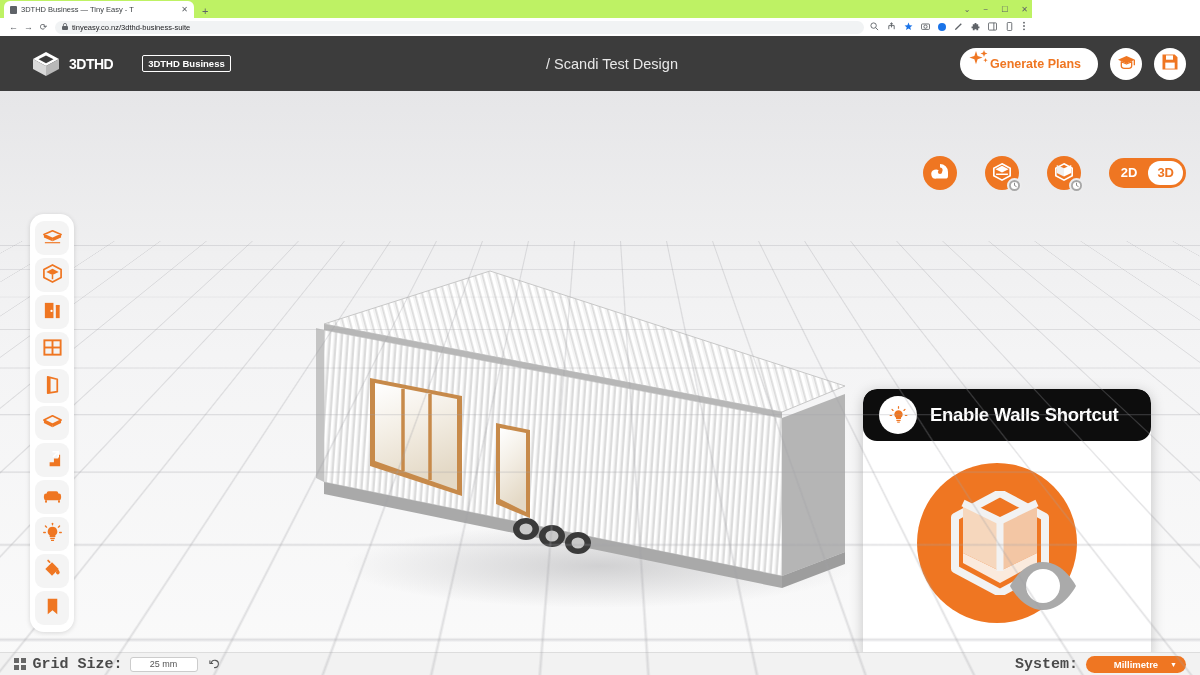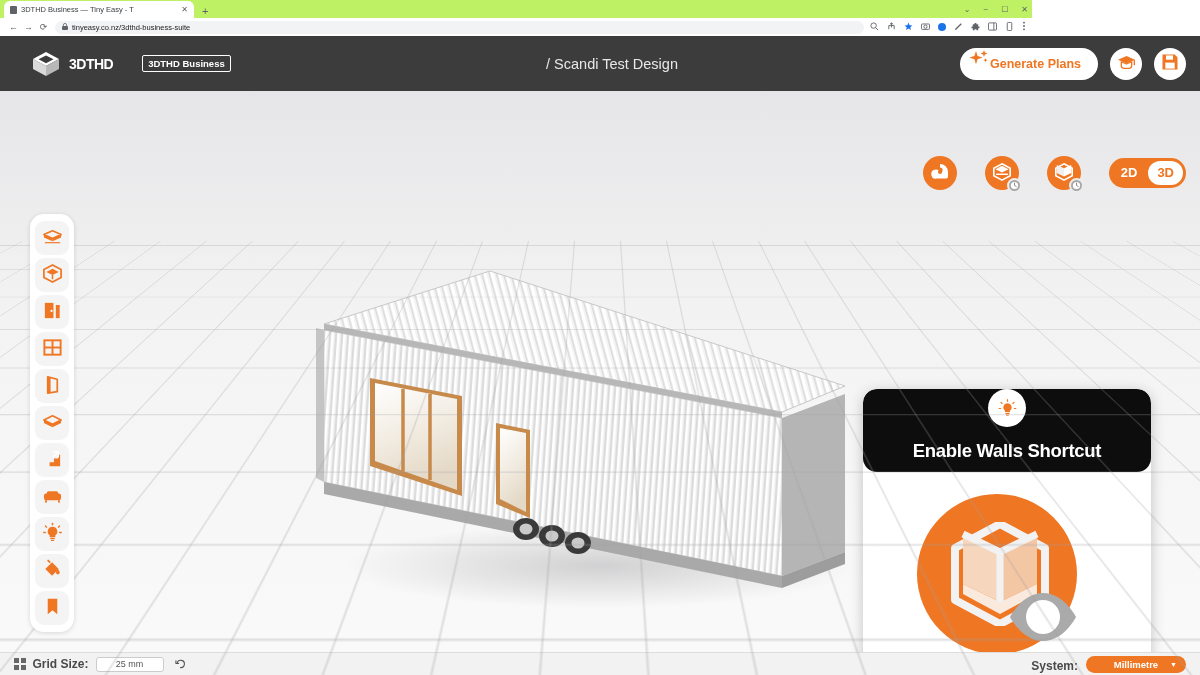--- a/index.html
+++ b/index.html
@@ -128,22 +128,22 @@
     cursor: pointer; border: none;
   }
 
   
   .tipcard {
     position: absolute; left: 863px; top: 298px;
     width: 288px; background: #ffffff; border-radius: 14px;
     box-shadow: 0 3px 14px rgba(0,0,0,.22); overflow: hidden;
   }
   .tiphead {
-    background: #0d0d0d; height: 83px; border-radius: 14px;
-    display: flex; align-items: center; gap: 13px; padding: 0 16px; flex-direction: column;
+    background: #0d0d0d; height: 52px; border-radius: 14px;
+    display: flex; align-items: center; gap: 13px; padding: 0 16px;
   }
   .tipbulb {
     width: 38px; height: 38px; border-radius: 50%; background: #ffffff;
     display: flex; align-items: center; justify-content: center; flex: 0 0 auto;
   }
   .tiptitle { color: #ffffff; font-size: 18.5px; font-weight: bold; letter-spacing: -0.3px; }
   .tipbody { height: 224px; display: flex; align-items: center; justify-content: center; }
   .tipart { position: relative; width: 180px; height: 180px; }
   .tipcircle {
     position: absolute; left: 0; top: 0; width: 160px; height: 160px;
@@ -152,21 +152,21 @@
 
   
   .bottombar {
     position: absolute; left: 0; bottom: 0; width: 1200px; height: 23px;
     background: #f2f2f2; border-top: 1px solid #dddddd;
     display: flex; align-items: center; padding: 0 14px;
   }
   .bb-left { display: flex; align-items: center; gap: 7px; }
   .gridicon { display: grid; grid-template-columns: 5px 5px; grid-template-rows: 5px 5px; gap: 1.5px; }
   .gridicon i { background: #666666; display: block; }
-  .bb-label { font-size: 12px; color: #4a4a4a; font-weight: bold; }
+  .bb-label { font-size: 15px; color: #4a4a4a; font-weight: bold; font-family: Liberation Mono, monospace; }
   .gridinput {
     width: 68px; height: 15px; border: 1px solid #cccccc; border-radius: 3px;
     background: #ffffff; font-size: 9px; color: #555555; text-align: center;
     line-height: 13px; font-family: "Liberation Sans", sans-serif;
   }
   .resetbtn { font-size: 11px; color: #555555; margin-left: 4px; cursor: pointer; background: none; border: none; }
   .bb-right { margin-left: auto; display: flex; align-items: flex-end; gap: 8px; }
   .sysselect {
     background: #ef7622; color: #ffffff; font-size: 9.5px; font-weight: bold;
     border-radius: 9px; height: 17px; width: 100px;

